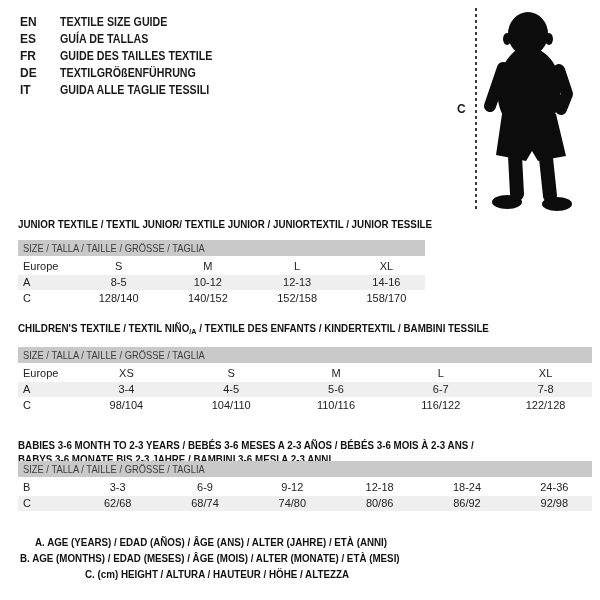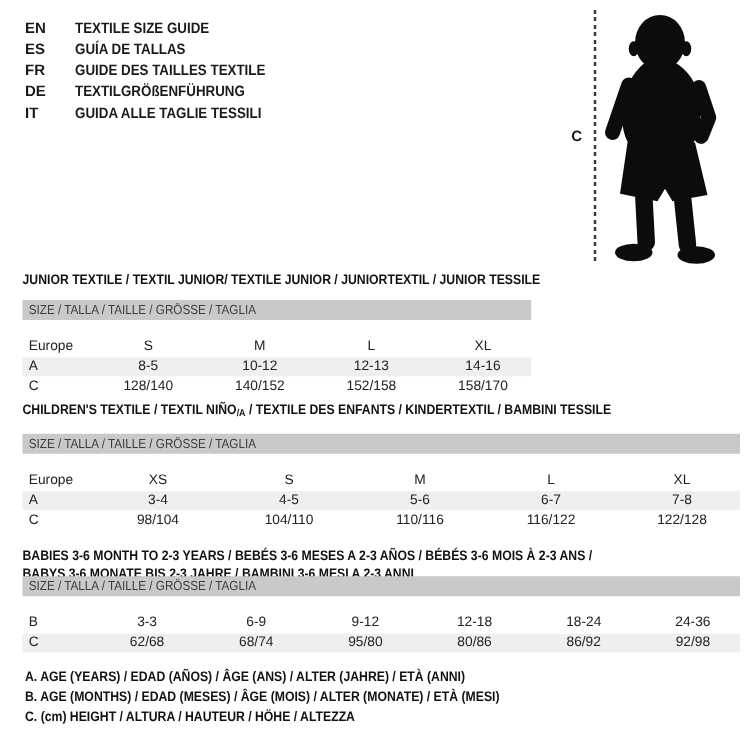--- a/index.html
+++ b/index.html
@@ -32,28 +32,28 @@
   
   .tbl-title {
     position:absolute; left:18px;
     font-size:11px; font-weight:bold; line-height:14px; color:#111;
   }
   .subsc { font-size:8px; vertical-align:-2px; }
   
   .tbl { position:absolute; left:18px; }
   .size-bar {
     height:16px; line-height:16px; background:#c9c9c9;
-    padding-left:5px; font-size:10.5px; color:#3c3c3c; margin-bottom:14px;
+    padding-left:5px; font-size:10.5px; color:#3c3c3c; margin-bottom:3px;
   }
   .trow { display:flex; height:15px; line-height:15px; margin-bottom:1px; font-size:11px; color:#222;gap:12px; }
   .trow.shaded { background:#efefef; }
   .tlabel { width:50px; padding-left:5px; text-align:left; flex:none; }
   .tcell { flex:1; text-align:center; }
   
-  .notes { position:absolute; left:20px; top:534px; }
+  .notes { position:absolute; left:20px; top:534px;text-align:center; }
   .note-line { height:16px; line-height:16px; font-size:11px; font-weight:bold; color:#111; }
 </style>
 </head>
 <body>
 
 <div class="lang-block">
   <div class="lang-row">
     <span class="lang-code">EN</span>
     <span class="lang-label cond">TEXTILE SIZE GUIDE</span>
   </div>
@@ -170,21 +170,21 @@
     <span class="tcell">6-9</span>
     <span class="tcell">9-12</span>
     <span class="tcell">12-18</span>
     <span class="tcell">18-24</span>
     <span class="tcell">24-36</span>
   </div>
   <div class="trow shaded">
     <span class="tlabel">C</span>
     <span class="tcell">62/68</span>
     <span class="tcell">68/74</span>
-    <span class="tcell">95/80</span>
+    <span class="tcell">74/80</span>
     <span class="tcell">80/86</span>
     <span class="tcell">86/92</span>
     <span class="tcell">92/98</span>
   </div>
 </div>
 
 <div class="notes">
   <div class="note-line"><span class="cond">A. AGE (YEARS) / EDAD (AÑOS) / ÂGE (ANS) / ALTER (JAHRE) / ETÀ (ANNI)</span></div>
   <div class="note-line"><span class="cond">B. AGE (MONTHS) / EDAD (MESES) / ÂGE (MOIS) / ALTER (MONATE) / ETÀ (MESI)</span></div>
   <div class="note-line"><span class="cond">C. (cm) HEIGHT / ALTURA / HAUTEUR / HÖHE / ALTEZZA</span></div>

